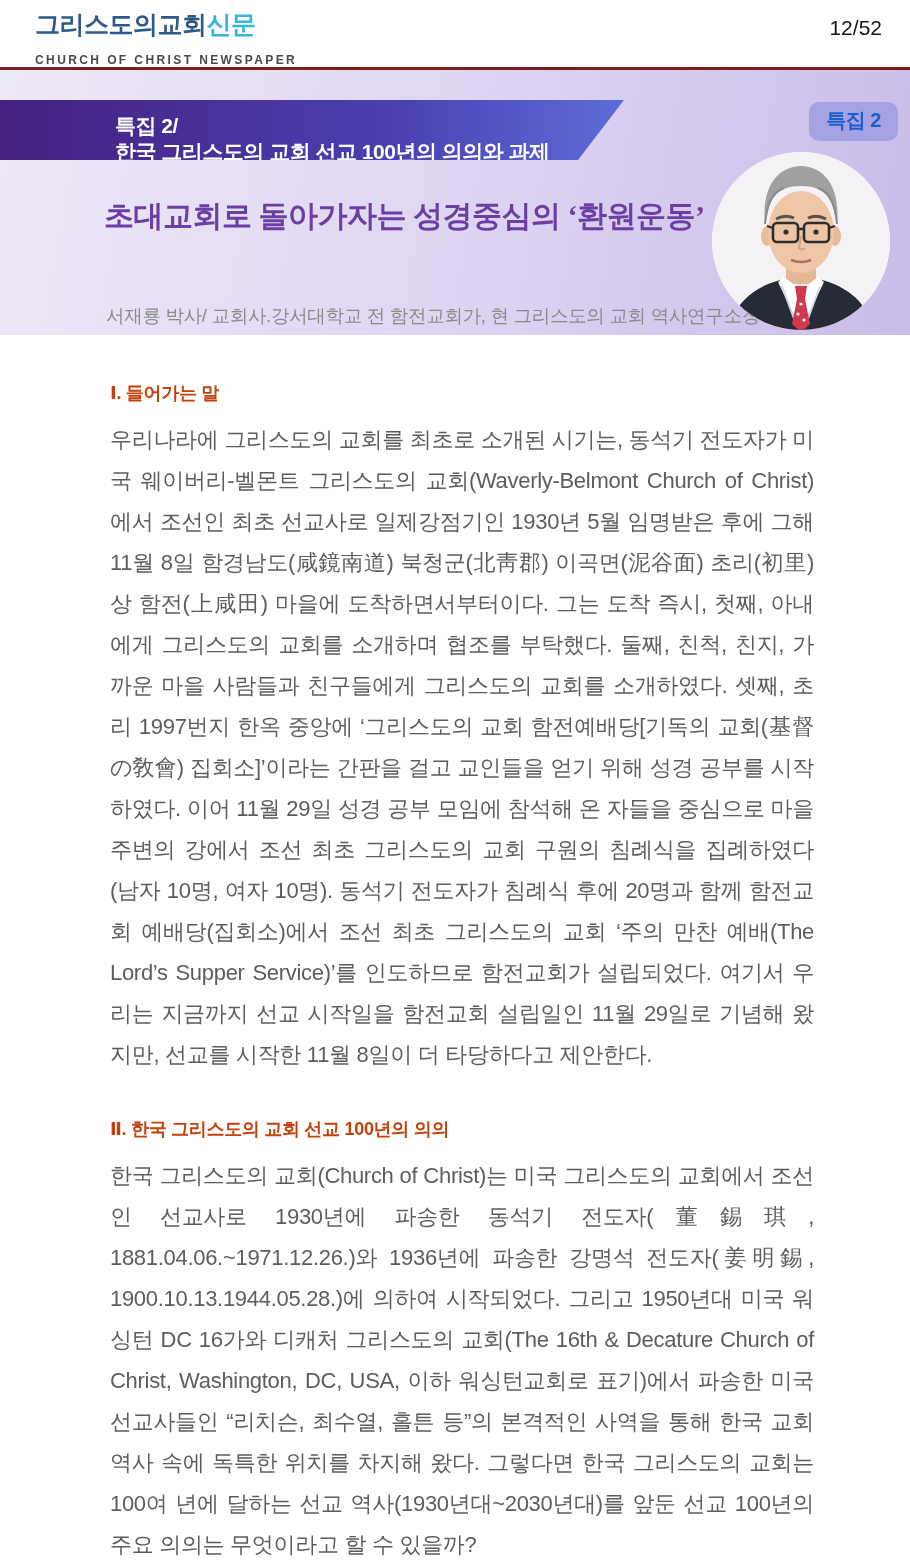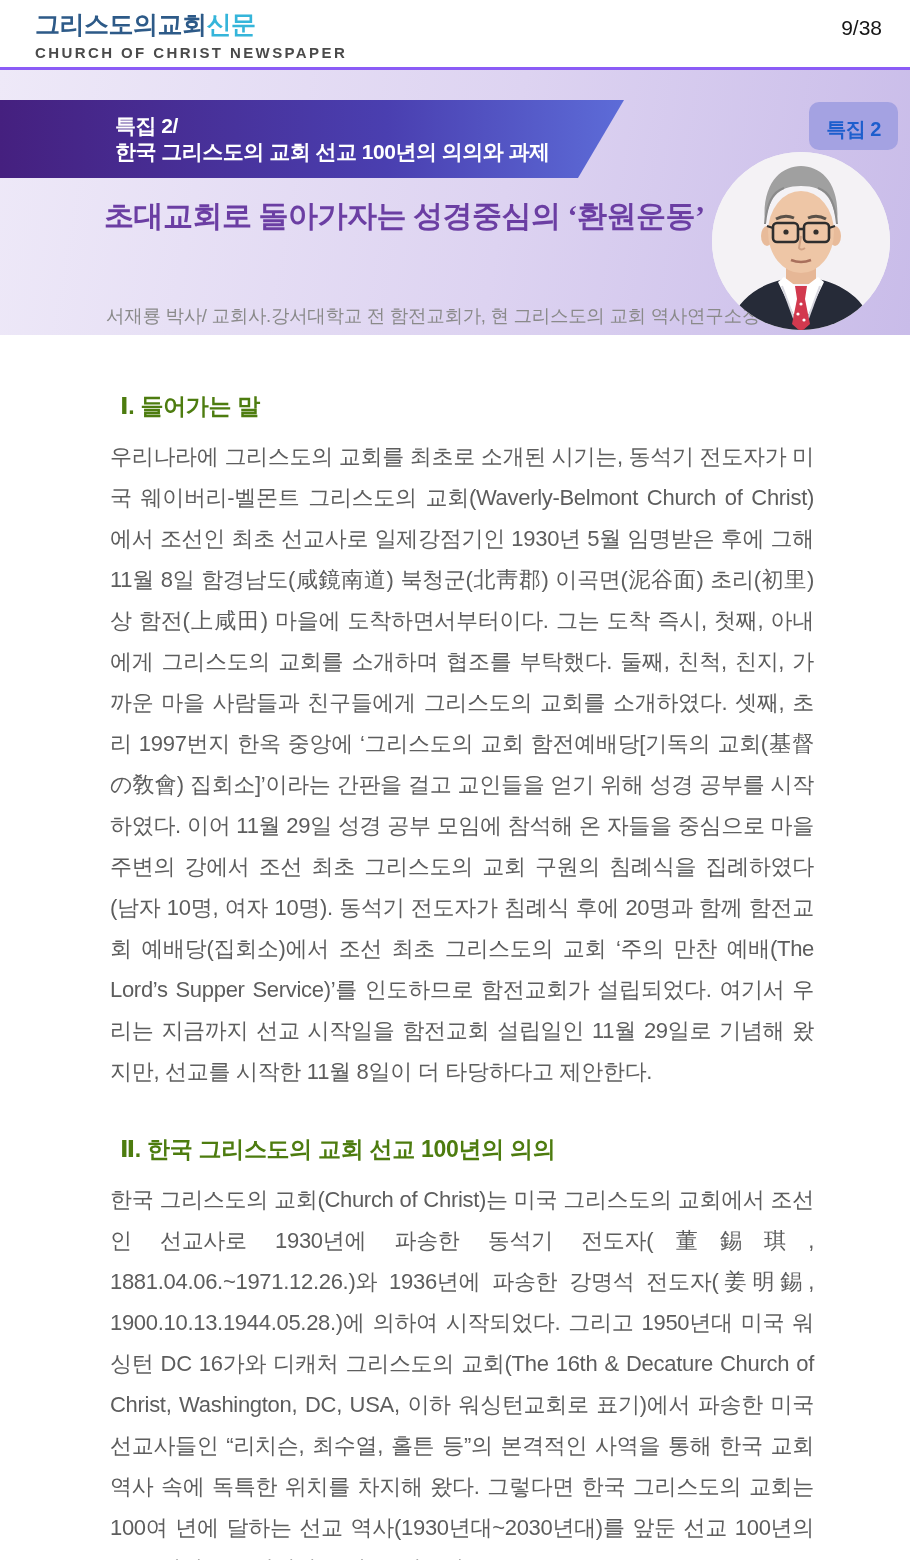--- a/index.html
+++ b/index.html
@@ -3,70 +3,70 @@
 <meta charset="utf-8">
 <style>
   html,body{margin:0;padding:0;}
   body{
     width:910px;height:1560px;overflow:hidden;background:#ffffff;
     font-family:"Liberation Sans","DejaVu Sans",sans-serif;
   }
   .page{position:relative;width:910px;height:1560px;background:#ffffff;}
 
   
-  .header{position:relative;height:67px;background:#ffffff;border-bottom:3px solid #8b5cf6;}
+  .header{position:relative;height:67px;background:#ffffff;border-bottom:3px solid #7f1d1d;}
   .logo{position:absolute;left:35px;top:12px;line-height:1;}
   .logo-main{font-size:25px;font-weight:bold;color:#2d5a88;letter-spacing:-0.5px;}
   .logo-accent{font-size:25px;font-weight:bold;color:#35b5da;letter-spacing:-0.5px;}
-  .logo-sub{margin-top:8px;font-size:15px;font-weight:bold;color:#4a4a4a;letter-spacing:2.4px;}
+  .logo-sub{margin-top:17px;font-size:12px;font-weight:bold;color:#4a4a4a;letter-spacing:2.4px;}
   .page-num{position:absolute;right:28px;top:16px;font-size:21px;color:#151515;}
 
   
   .hero{position:relative;height:265px;
     background:linear-gradient(100deg,#eee9f8 0%,#ddd3f1 55%,#c9bce9 100%);}
   .banner{
-    position:absolute;left:0;top:30px;width:624px;height:78px;box-sizing:border-box;
+    position:absolute;left:0;top:30px;width:624px;height:60px;box-sizing:border-box;
     padding:13px 0 0 115px;color:#ffffff;
     background:linear-gradient(90deg,#45207f 0%,#4a3fb0 62%,#5d6cd8 100%);
     clip-path:polygon(0 0,100% 0,calc(100% - 46px) 100%,0 100%);
   }
   .banner-line{font-size:21px;font-weight:bold;line-height:26px;letter-spacing:-0.5px;}
   .badge{
     position:absolute;top:32px;right:12px;background:#a4a2e2;color:#1d5ecd;
-    font-size:20px;font-weight:bold;padding:14px 17px 7px;border-radius:10px;letter-spacing:-0.5px;
+    font-size:20px;font-weight:bold;padding:5px 17px 7px;border-radius:10px;letter-spacing:-0.5px;
   }
   .hero-title{
     position:absolute;left:104px;top:126px;
     font-family:"Liberation Serif","DejaVu Serif",serif;
     font-size:30px;font-weight:bold;color:#6b3ea3;line-height:40px;letter-spacing:-0.5px;text-align:right;
   }
   .hero-author{position:absolute;left:106px;top:233px;font-size:18.5px;color:#8a8a8a;letter-spacing:-0.3px;}
   .photo{
     position:absolute;left:712px;top:82px;width:178px;height:178px;border-radius:50%;
     overflow:hidden;background:#f4f2f5;
   }
   .photo svg{display:block;width:178px;height:178px;}
 
   
   .article{padding:46px 96px 0 110px;}
-  .sec-heading{font-size:23px;font-weight:bold;color:#4d7c0f;margin:10px;letter-spacing:-0.3px;}
+  .sec-heading{font-size:18px;font-weight:bold;color:#c2410c;margin:0;letter-spacing:-0.3px;}
   .sec-heading.second{margin-top:42px;}
   .body-para{font-size:22px;line-height:41px;color:#5d5d5d;text-align:justify;margin:14px 0 0;letter-spacing:-0.3px;}
 </style>
 </head>
 <body>
 
 <div class="page">
 
   <div class="header">
     <div class="logo">
       <span class="logo-main">그리스도의교회</span><span class="logo-accent">신문</span>
       <div class="logo-sub">CHURCH OF CHRIST  NEWSPAPER</div>
     </div>
-    <div class="page-num">9/38</div>
+    <div class="page-num">12/52</div>
   </div>
 
   <div class="hero">
     <div class="banner">
       <div class="banner-line">특집 2/</div>
       <div class="banner-line">한국 그리스도의 교회 선교 100년의 의의와 과제</div>
     </div>
     <div class="badge">특집 2</div>
 
     <div class="hero-title">

